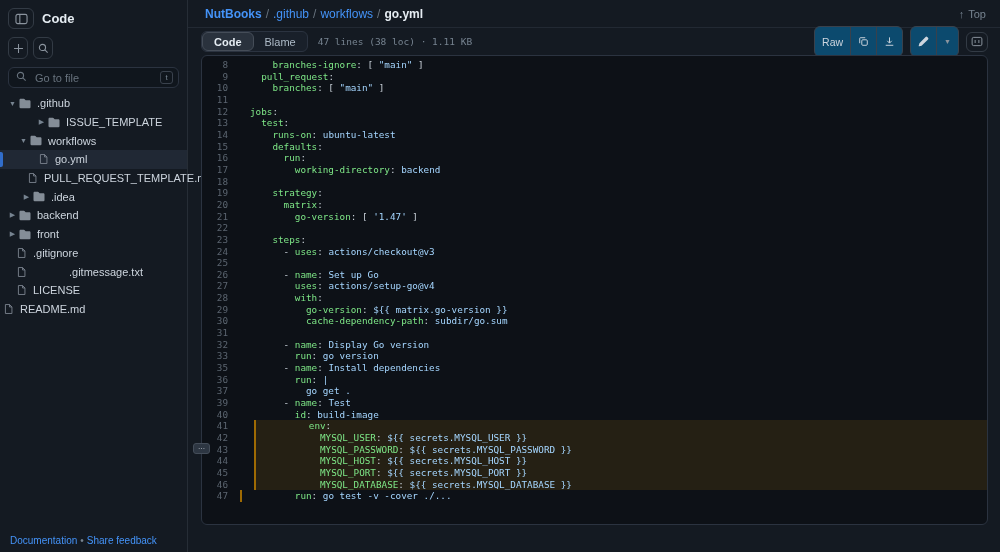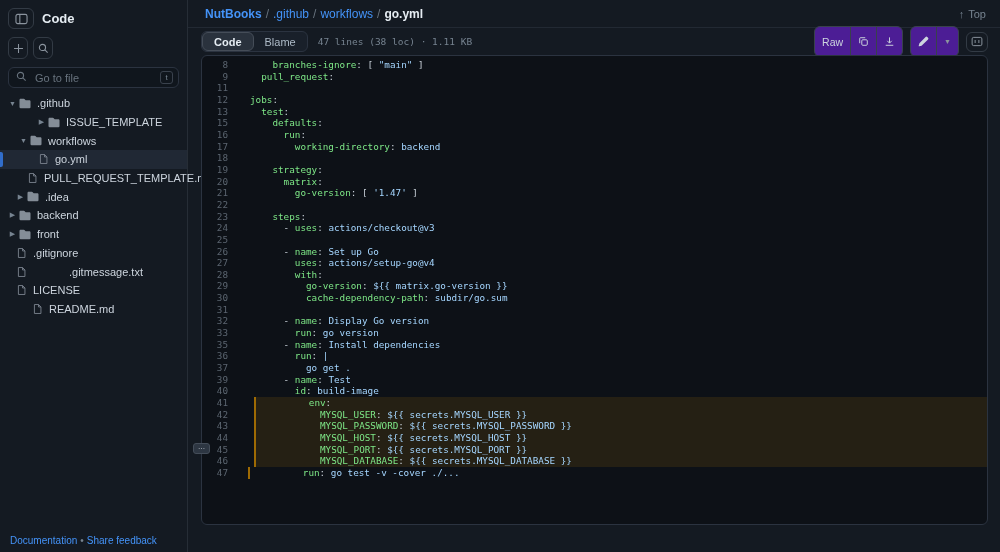--- a/index.html
+++ b/index.html
@@ -56,38 +56,38 @@
   .toolbar { height:21px; flex:0 0 21px; margin:3px 12px 3px 13px; display:flex; align-items:center; }
   .seg { display:inline-flex; align-items:center; background:#19202a; border:1px solid #2b3340;
     border-radius:6px; height:21px; }
   .seg .tab { font-size:11px; color:#adbac7; padding:0 11px; height:100%; display:flex;
     align-items:center; background:none; border:none; cursor:pointer;
     font-family:"Liberation Sans","DejaVu Sans",sans-serif; }
   .seg .tab.active { background:#2a323d; border:1px solid #454d58; border-radius:6px;
     color:#e6edf3; font-weight:bold; }
   .meta { margin-left:10px; font-size:9.5px; color:#768390; font-family:"DejaVu Sans Mono",monospace; }
   .tb-right { margin-left:auto; display:flex; align-items:center; gap:7px; }
-  .btn-group { display:inline-flex; align-items:stretch; height:31px; background:#4c1d95;
+  .btn-group { display:inline-flex; align-items:stretch; height:31px; background:#0c4a6e;
     border:1px solid #39414c; border-radius:6px; overflow:hidden; }
   .btn-group > .gbtn { display:flex; align-items:center; justify-content:center; padding:0 7px;
     background:none; border:none; color:#cdd5de; font-size:10.5px; cursor:pointer;
     font-family:"Liberation Sans","DejaVu Sans",sans-serif; }
   .btn-group > .gbtn + .gbtn { border-left:1px solid #39414c; }
   .sym-btn { width:22px; height:20px; }
 
   
   .code-panel { position:relative; margin:0 12px 0 13px; flex:1; }
   .code-box { height:470px; background:#0d1117; border:1px solid #2b3340; border-radius:6px;
     overflow:hidden; padding-top:3px; }
   .crow { display:flex; height:11.66px; line-height:11.66px;
     font-family:"DejaVu Sans Mono",monospace; font-size:9.3px; }
   .ln { flex:0 0 38px; text-align:right; padding-right:12px; color:#5b6570; cursor:pointer; }
   .cl { flex:1; white-space:pre; border-left:2px solid transparent; padding-left:8px; overflow:hidden; }
   .crow.hl1 .cl { background:rgba(187,128,9,0.14); border-left-color:#9e6a03;margin-left:14px; }
-  .crow.hl2 .cl { border-left-color:#9e6a03;margin-left:8px; }
+  .crow.hl2 .cl { border-left-color:#9e6a03; }
   .tk-k { color:#7ee787; }
   .tk-s { color:#a5d6ff; }
   .tk-p { color:#c9d1d9; }
   .gutter-dots { position:absolute; left:-8px; top:388px; width:17px; height:11px;
     background:#2d3642; border:1px solid #444d59; border-radius:3px; color:#b3bcc5;
     font-size:7px; line-height:8px; text-align:center; cursor:pointer; padding:0; }
   svg { display:block; }
 </style>
 </head>
 <body>
@@ -175,21 +175,21 @@
         </div>
         <div class="trow" style="padding-left: 27px;">
           <span class="ticon">
             <svg width="11" height="12" viewBox="0 0 16 16" fill="none" stroke="#7d8590" stroke-width="1.3">
               <path d="M3.5 1.5h6L13 5v9.5h-9.5z"></path>
               <path d="M9.5 1.5V5H13"></path>
             </svg>
           </span>
           <span>PULL_REQUEST_TEMPLATE.md</span>
         </div>
-        <div class="trow" style="padding-left: 14px;">
+        <div class="trow" style="padding-left: 20px;">
           <span class="chev">▶</span>
           <span class="ticon">
             <svg width="12" height="11" viewBox="0 0 16 16" fill="#848d97">
               <path d="M1.75 1h4.5c.55 0 1.07.26 1.4.7l.9 1.2c.09.13.25.2.4.2h5.3c.97 0 1.75.78 1.75 1.75v8.25A1.75 1.75 0 0 1 14.25 15H1.75A1.75 1.75 0 0 1 0 13.25V2.75C0 1.78.78 1 1.75 1Z"></path>
             </svg>
           </span>
           <span>.idea</span>
         </div>
         <div class="trow" style="padding-left: 6px;">
           <span class="chev">▶</span>
@@ -229,21 +229,21 @@
         </div>
         <div class="trow" style="padding-left: 16px;">
           <span class="ticon">
             <svg width="11" height="12" viewBox="0 0 16 16" fill="none" stroke="#7d8590" stroke-width="1.3">
               <path d="M3.5 1.5h6L13 5v9.5h-9.5z"></path>
               <path d="M9.5 1.5V5H13"></path>
             </svg>
           </span>
           <span>LICENSE</span>
         </div>
-        <div class="trow" style="padding-left: 32px;">
+        <div class="trow" style="padding-left: 3px;">
           <span class="ticon">
             <svg width="11" height="12" viewBox="0 0 16 16" fill="none" stroke="#7d8590" stroke-width="1.3">
               <path d="M3.5 1.5h6L13 5v9.5h-9.5z"></path>
               <path d="M9.5 1.5V5H13"></path>
             </svg>
           </span>
           <span>README.md</span>
         </div>
       </div>
 
@@ -325,30 +325,38 @@
       <div class="code-box" id="code">
           <div class="crow">
             <span class="ln">8</span>
             <span class="cl"><span class="tk-p">    </span><span class="tk-k">branches-ignore</span><span class="tk-p">: [ </span><span class="tk-s">"main"</span><span class="tk-p"> ]</span></span>
           </div>
           <div class="crow">
             <span class="ln">9</span>
             <span class="cl"><span class="tk-p">  </span><span class="tk-k">pull_request</span><span class="tk-p">:</span></span>
           </div>
           <div class="crow">
+            <span class="ln">10</span>
+            <span class="cl"><span class="tk-p">    </span><span class="tk-k">branches</span><span class="tk-p">: [ </span><span class="tk-s">"main"</span><span class="tk-p"> ]</span></span>
+          </div>
+          <div class="crow">
             <span class="ln">11</span>
             <span class="cl"></span>
           </div>
           <div class="crow">
             <span class="ln">12</span>
             <span class="cl"><span class="tk-k">jobs</span><span class="tk-p">:</span></span>
           </div>
           <div class="crow">
             <span class="ln">13</span>
             <span class="cl"><span class="tk-p">  </span><span class="tk-k">test</span><span class="tk-p">:</span></span>
+          </div>
+          <div class="crow">
+            <span class="ln">14</span>
+            <span class="cl"><span class="tk-p">    </span><span class="tk-k">runs-on</span><span class="tk-p">: </span><span class="tk-s">ubuntu-latest</span></span>
           </div>
           <div class="crow">
             <span class="ln">15</span>
             <span class="cl"><span class="tk-p">    </span><span class="tk-k">defaults</span><span class="tk-p">:</span></span>
           </div>
           <div class="crow">
             <span class="ln">16</span>
             <span class="cl"><span class="tk-p">      </span><span class="tk-k">run</span><span class="tk-p">:</span></span>
           </div>
           <div class="crow">

